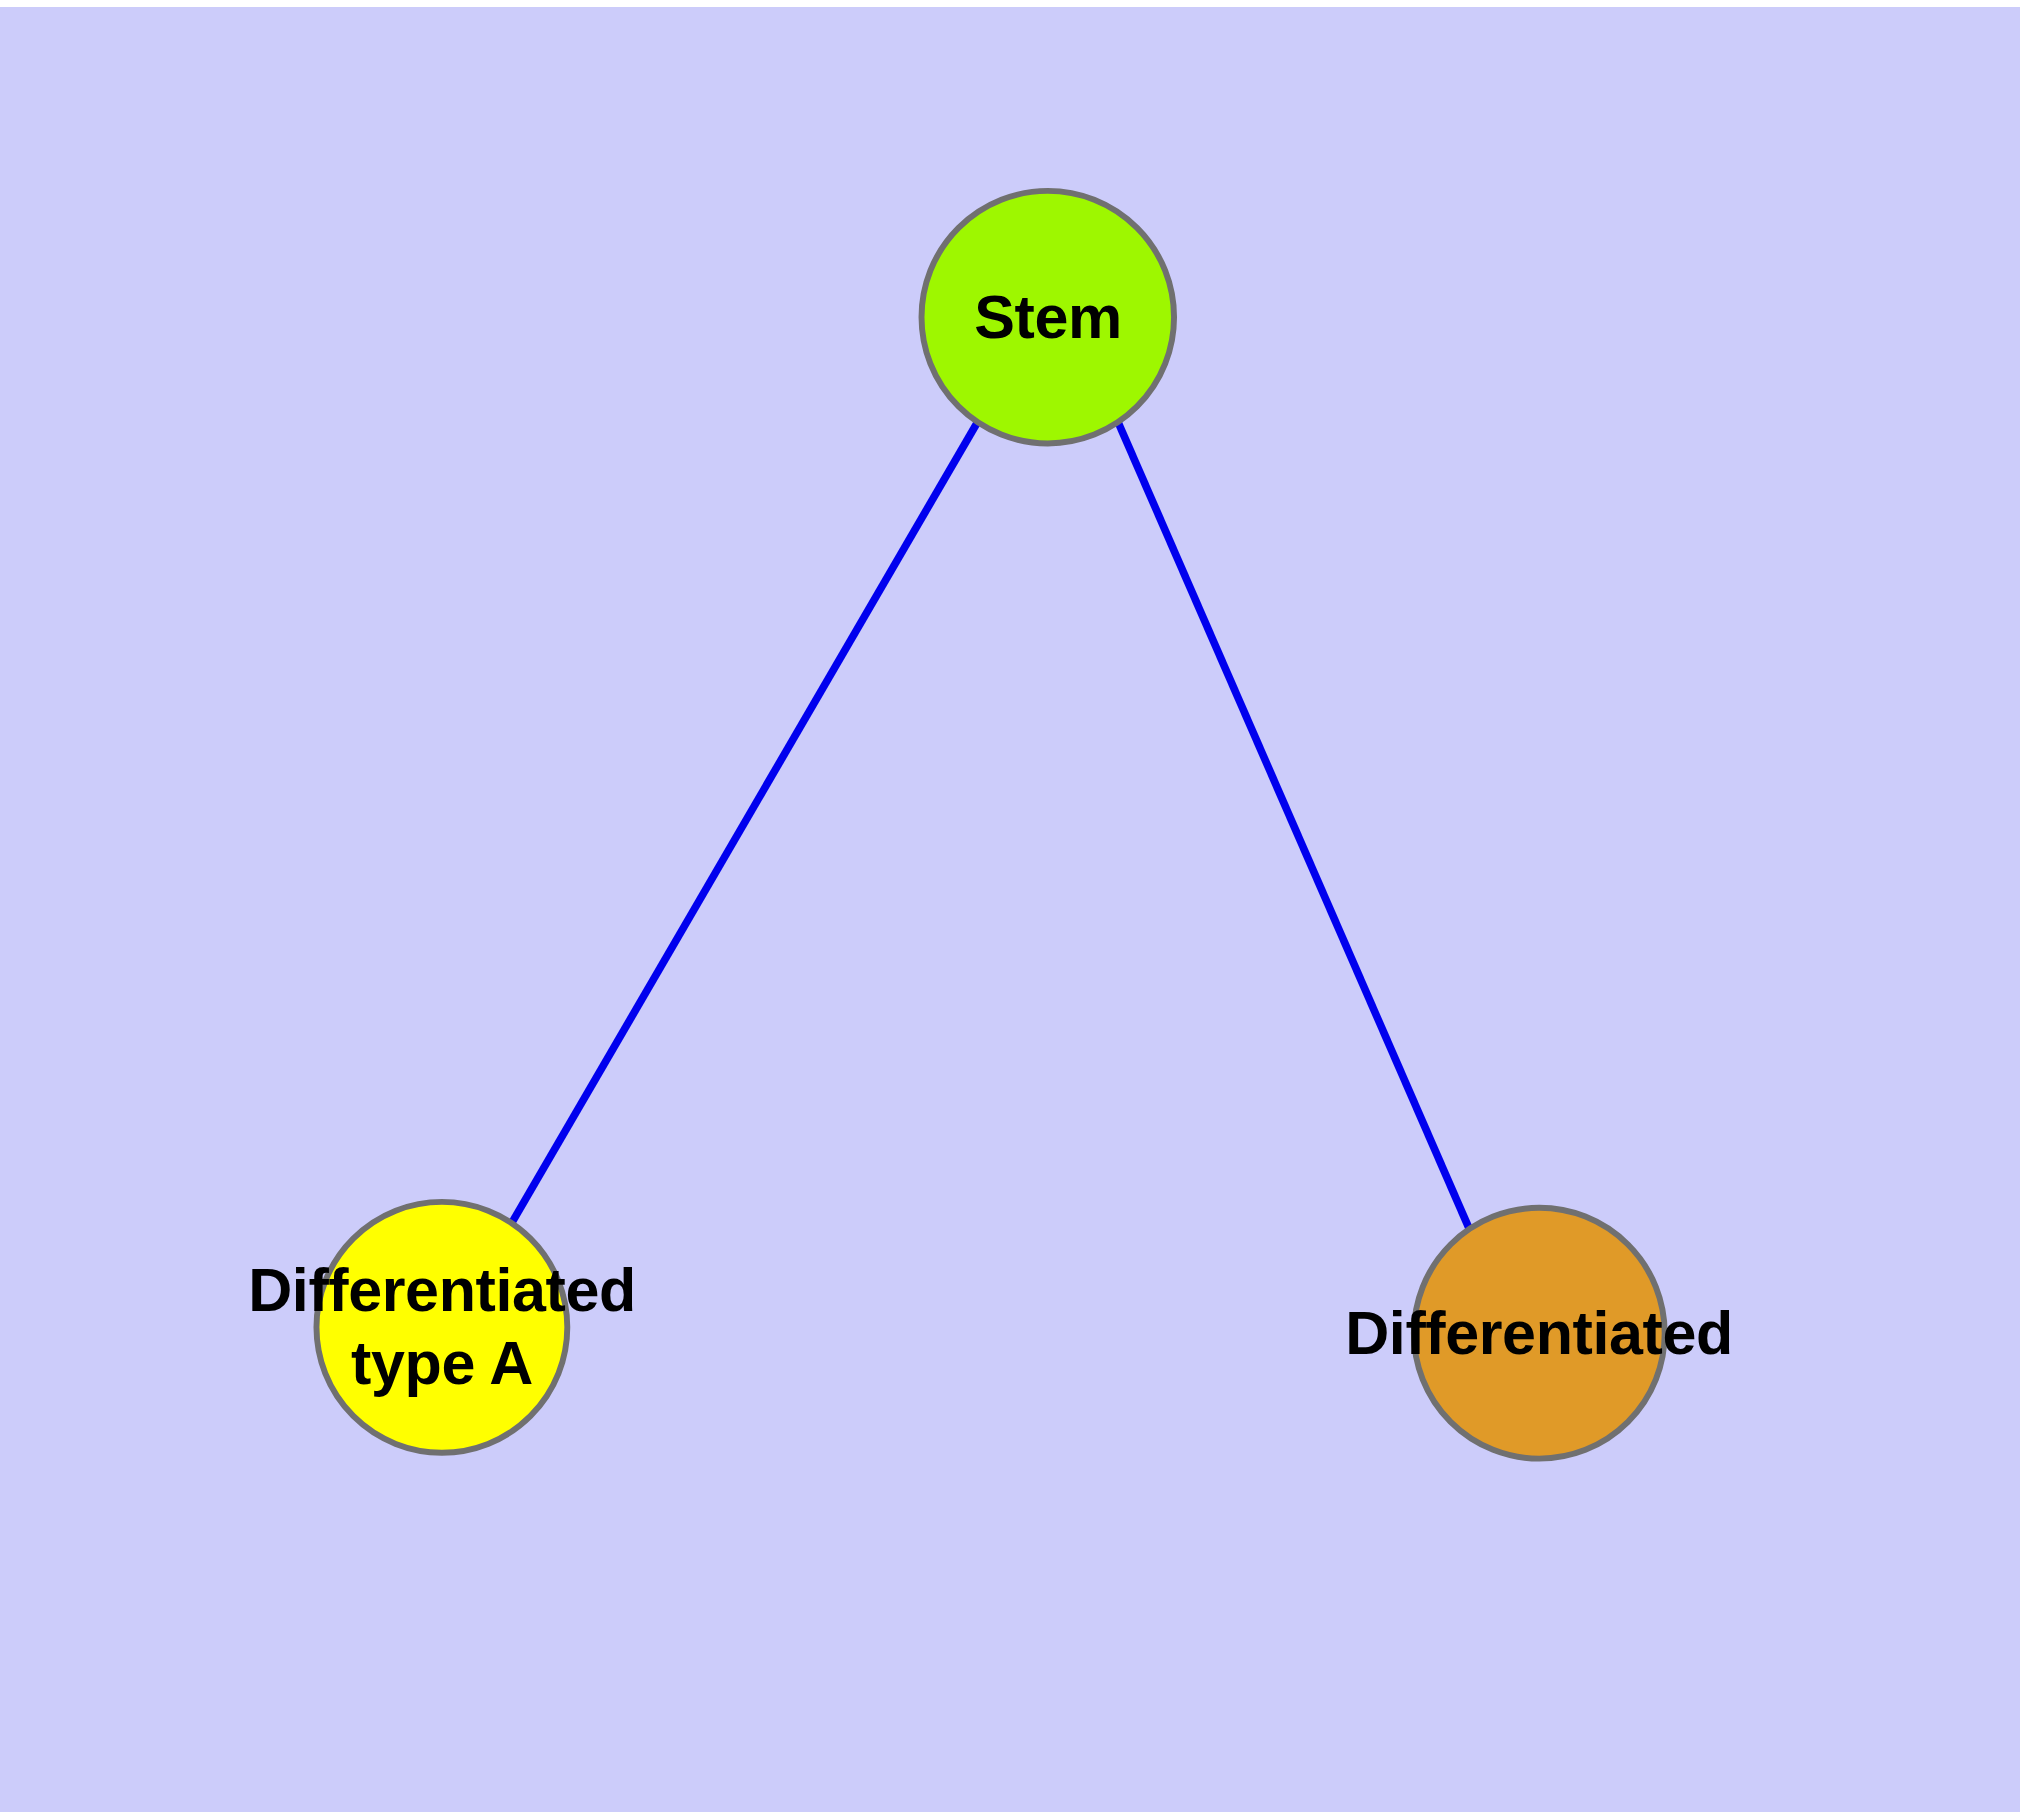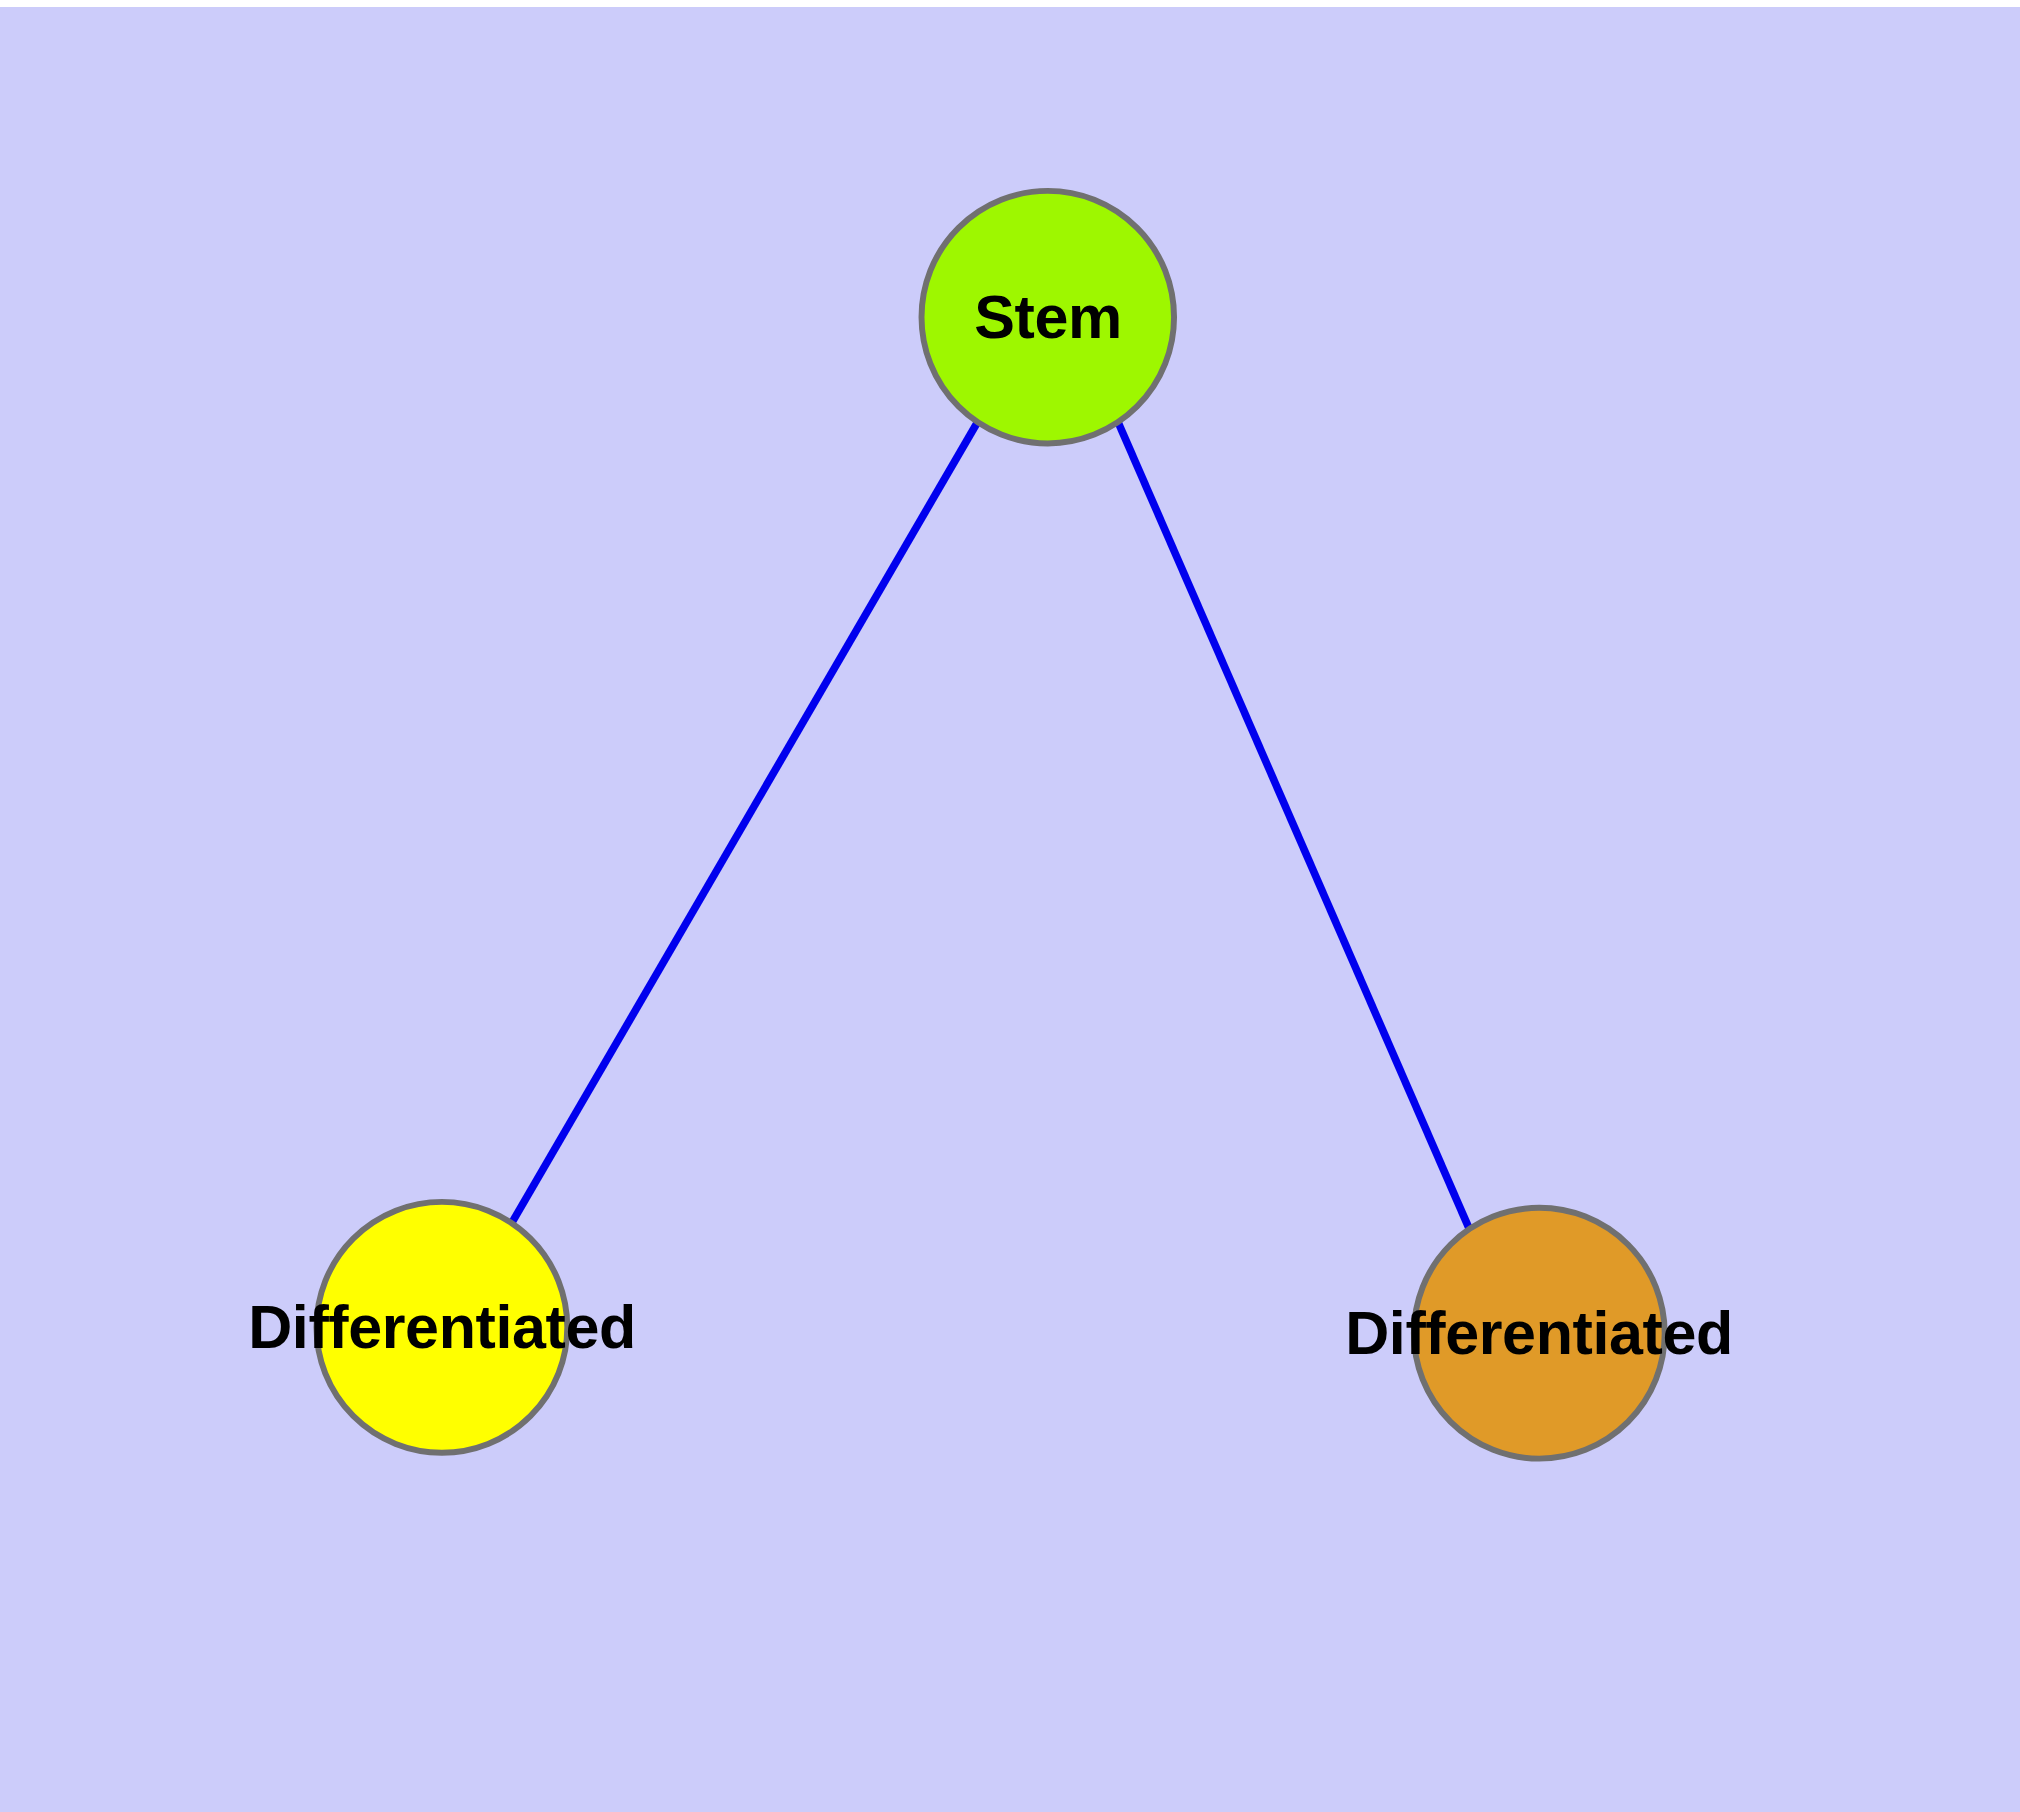--- a/index.html
+++ b/index.html
@@ -66,20 +66,21 @@
         <circle cx="1816" cy="1565" r="148" fill="#e09a28" stroke="#707070" stroke-width="7"></circle>
       </g>
     </svg>
 
     <div class="node-label" style="left:1048px; top:310px;">
       <div>Stem</div>
     </div>
 
     <div class="node-label" style="left:442px; top:1320px;">
       <div>Differentiated</div>
+      <div>type A</div>
     </div>
 
     <div class="node-label" style="left:1539px; top:1326px;">
       <div>Differentiated</div>
     </div>
 
   </div>
 </div>
 
 

